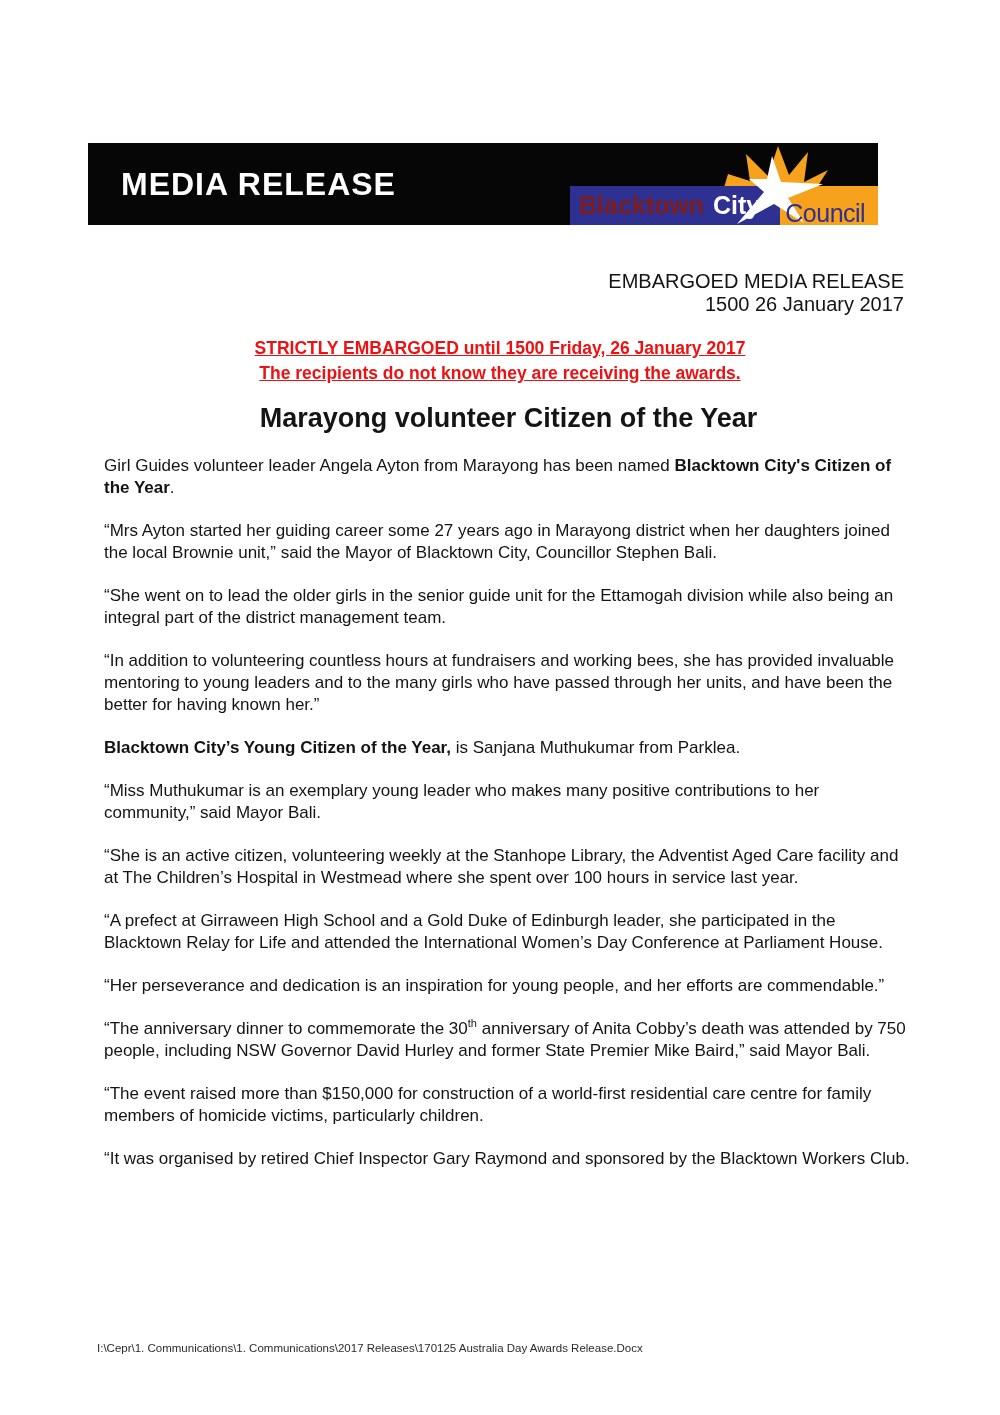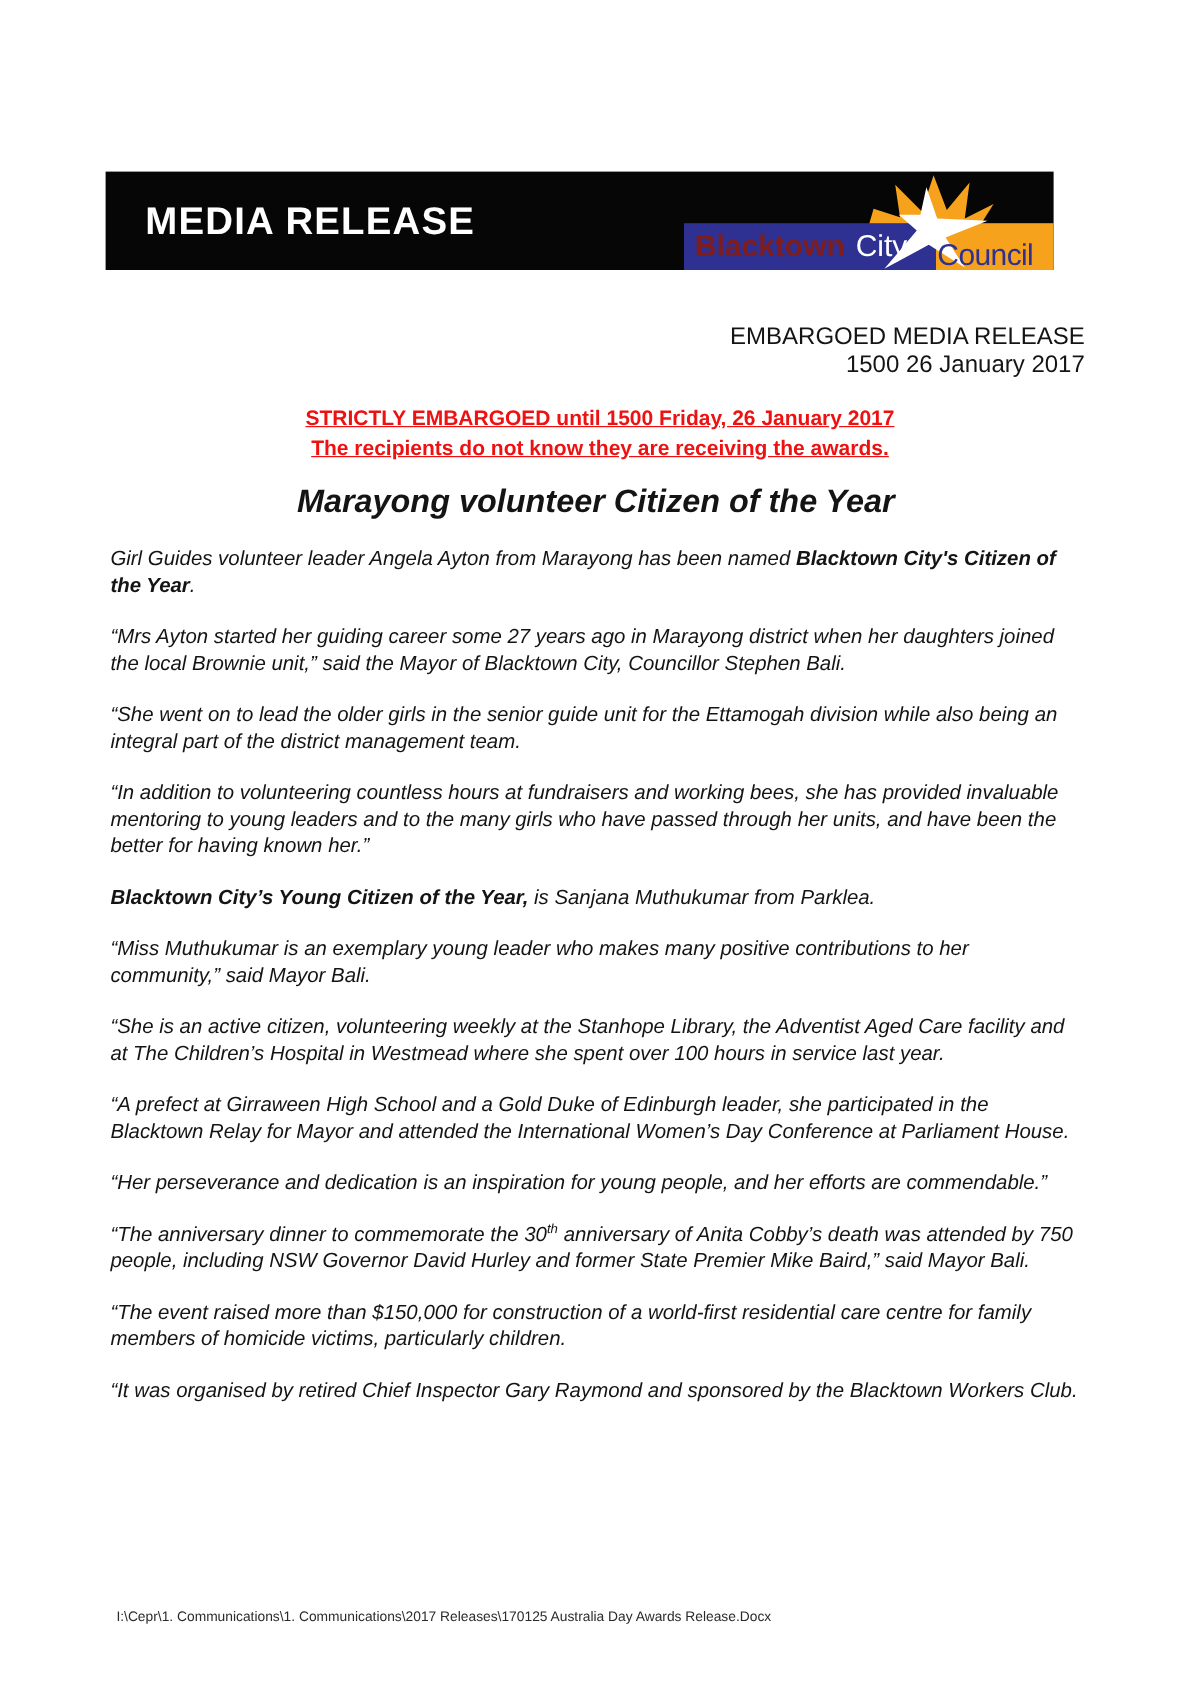--- a/index.html
+++ b/index.html
@@ -20,37 +20,37 @@
     color:#ffffff; font-size:32px; font-weight:bold; letter-spacing:1px;
   }
   .logo-svg {
     position:absolute; left:565px; top:143px; width:318px; height:87px; z-index:2;
   }
   .logo-band-text {
     position:absolute; left:579px; top:186px; height:39px; z-index:3;
     display:flex; align-items:center; font-size:25px; white-space:nowrap;
   }
   .logo-word-1 { font-weight:bold; margin-right:9px; }
-  .logo-word-2 { font-weight:normal; color:#ffffff; }
+  .logo-word-2 { font-weight:bold; color:#ffffff; }
   .logo-word-3 { font-weight:normal; margin-left:25px; letter-spacing:-0.5px;margin-top:16px; }
   
   .embargo-block {
     position:absolute; left:96px; top:270px; width:808px;
     text-align:right; font-weight:normal; font-size:20px; line-height:23px;
   }
   
   .embargo-notice {
     position:absolute; left:96px; top:336px; width:808px;
     text-align:center; font-weight:bold; font-size:17.5px; line-height:25px;
   }
   .embargo-notice .u { text-decoration:underline; }
   
   .article {
-    position:absolute; left:92px; top:402px; width:809px;
-    font-size:17px; line-height:22px;font-style:italic;
+    position:absolute; left:104px; top:402px; width:809px;
+    font-size:17px; line-height:22px;
   }
   .article-title {
     text-align:center; font-size:27px; line-height:32px; font-weight:bold;
     margin:0 0 21px 0;
   }
   .article p { margin:0 0 21px 0; }
   .article .b { font-weight:bold; }
   .article sup {
     font-size:11px; line-height:0; vertical-align:super;
   }
@@ -93,21 +93,21 @@
   <div class="article">
     <h1 class="article-title">Marayong volunteer Citizen of the Year</h1>
     <div>
         <p><span>Girl Guides volunteer leader Angela Ayton from Marayong has been named </span><span class="b">Blacktown City's Citizen of the Year</span><span>.</span></p>
         <p><span>“Mrs Ayton started her guiding career some 27 years ago in Marayong district when her daughters joined the local Brownie unit,” said the Mayor of Blacktown City, Councillor Stephen Bali.</span></p>
         <p><span>“She went on to lead the older girls in the senior guide unit for the Ettamogah division while also being an integral part of the district management team.</span></p>
         <p><span>“In addition to volunteering countless hours at fundraisers and working bees, she has provided invaluable mentoring to young leaders and to the many girls who have passed through her units, and have been the better for having known her.”</span></p>
         <p><span class="b">Blacktown City’s Young Citizen of the Year,</span><span> is Sanjana Muthukumar from Parklea.</span></p>
         <p><span>“Miss Muthukumar is an exemplary young leader who makes many positive contributions to her community,” said Mayor Bali.</span></p>
         <p><span>“She is an active citizen, volunteering weekly at the Stanhope Library, the Adventist Aged Care facility and at The Children’s Hospital in Westmead where she spent over 100 hours in service last year.</span></p>
-        <p><span>“A prefect at Girraween High School and a Gold Duke of Edinburgh leader, she participated in the Blacktown Relay for Mayor and attended the International Women’s Day Conference at Parliament House.</span></p>
+        <p><span>“A prefect at Girraween High School and a Gold Duke of Edinburgh leader, she participated in the Blacktown Relay for Life and attended the International Women’s Day Conference at Parliament House.</span></p>
         <p><span>“Her perseverance and dedication is an inspiration for young people, and her efforts are commendable.”</span></p>
         <p><span>“The anniversary dinner to commemorate the 30</span><sup>th</sup><span> anniversary of Anita Cobby’s death was attended by 750 people, including NSW Governor David Hurley and former State Premier Mike Baird,” said Mayor Bali.</span></p>
         <p><span>“The event raised more than $150,000 for construction of a world-first residential care centre for family members of homicide victims, particularly children.</span></p>
         <p><span>“It was organised by retired Chief Inspector Gary Raymond and sponsored by the Blacktown Workers Club.</span></p>
       </div>
   </div>
 
   <div class="doc-footer">I:\Cepr\1. Communications\1. Communications\2017 Releases\170125 Australia Day Awards Release.Docx</div>
 
 </div>

